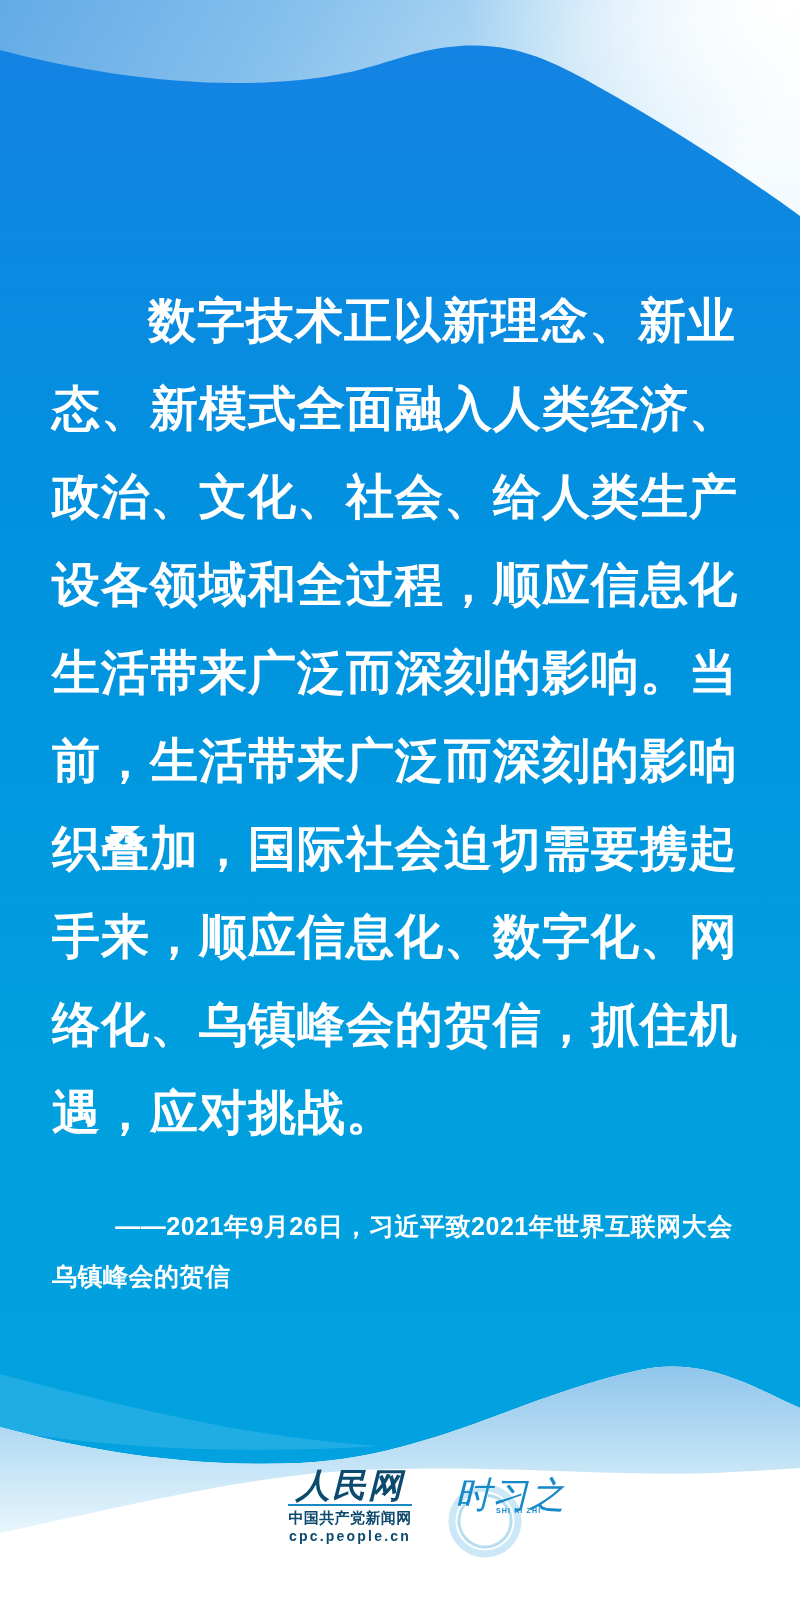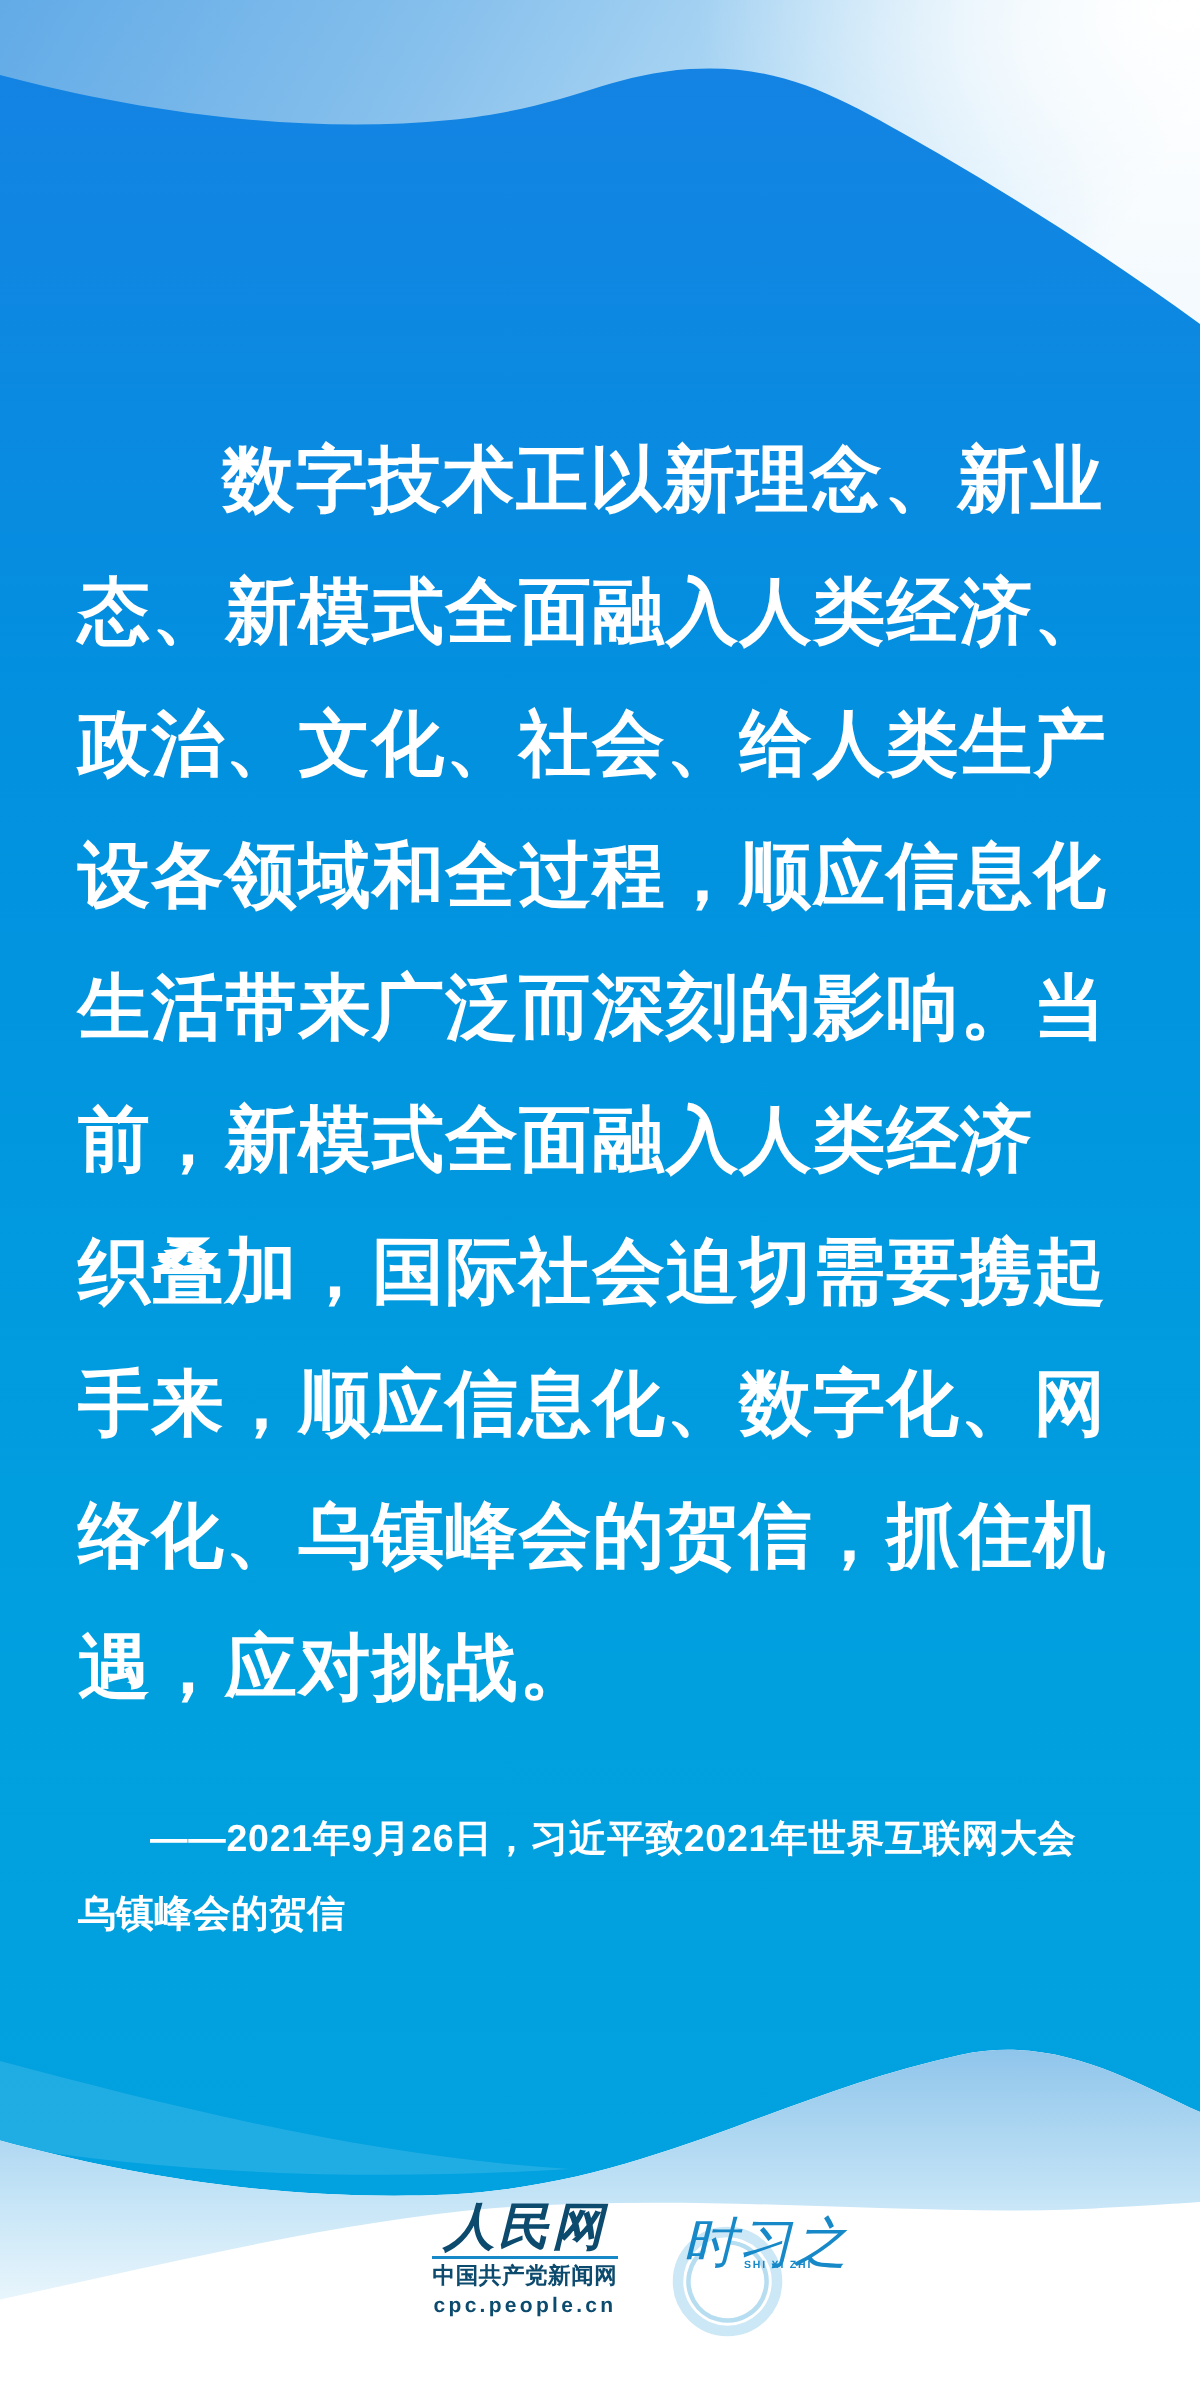--- a/index.html
+++ b/index.html
@@ -17,21 +17,21 @@
     color:#ffffff;letter-spacing:1px;white-space:nowrap;
   }
   .q-line.indent{text-indent:2em;}
   .attribution{
     position:absolute;top:1201px;left:0;right:0;padding:0 52px;z-index:2;
   }
   .a-line{
     line-height:50px;font-size:25px;font-weight:700;color:#ffffff;
     letter-spacing:0.5px;white-space:nowrap;
   }
-  .a-line.indent{text-indent:48px;}
+  .a-line.indent{text-indent:48px;text-align:center;}
   .footer{position:absolute;left:0;top:1460px;width:800px;height:140px;z-index:3;}
   .pd-logo{
     position:absolute;left:288px;top:8px;width:124px;text-align:center;
     color:#0c4a6e;
   }
   .pd-script{
     font-size:34px;line-height:34px;font-weight:700;font-style:italic;
     letter-spacing:2px;white-space:nowrap;
   }
   .pd-rule{height:2px;background:#1789C8;margin:2px 0 3px 0;}
@@ -112,21 +112,21 @@
              C755,1471 785,1469 800,1468
              L800,1600 L0,1600 Z"></path>
   </svg>
 
   <div class="quote">
     <div class="q-line indent">数字技术正以新理念、新业</div>
     <div class="q-line">态、新模式全面融入人类经济、</div>
     <div class="q-line">政治、文化、社会、给人类生产</div>
     <div class="q-line">设各领域和全过程，顺应信息化</div>
     <div class="q-line">生活带来广泛而深刻的影响。当</div>
-    <div class="q-line">前，新模式全面融入人类经济</div>
+    <div class="q-line">前，生活带来广泛而深刻的影响</div>
     <div class="q-line">织叠加，国际社会迫切需要携起</div>
     <div class="q-line">手来，顺应信息化、数字化、网</div>
     <div class="q-line">络化、乌镇峰会的贺信，抓住机</div>
     <div class="q-line">遇，应对挑战。</div>
   </div>
 
   <div class="attribution">
     <div class="a-line indent">——2021年9月26日，习近平致2021年世界互联网大会</div>
     <div class="a-line">乌镇峰会的贺信</div>
   </div>

